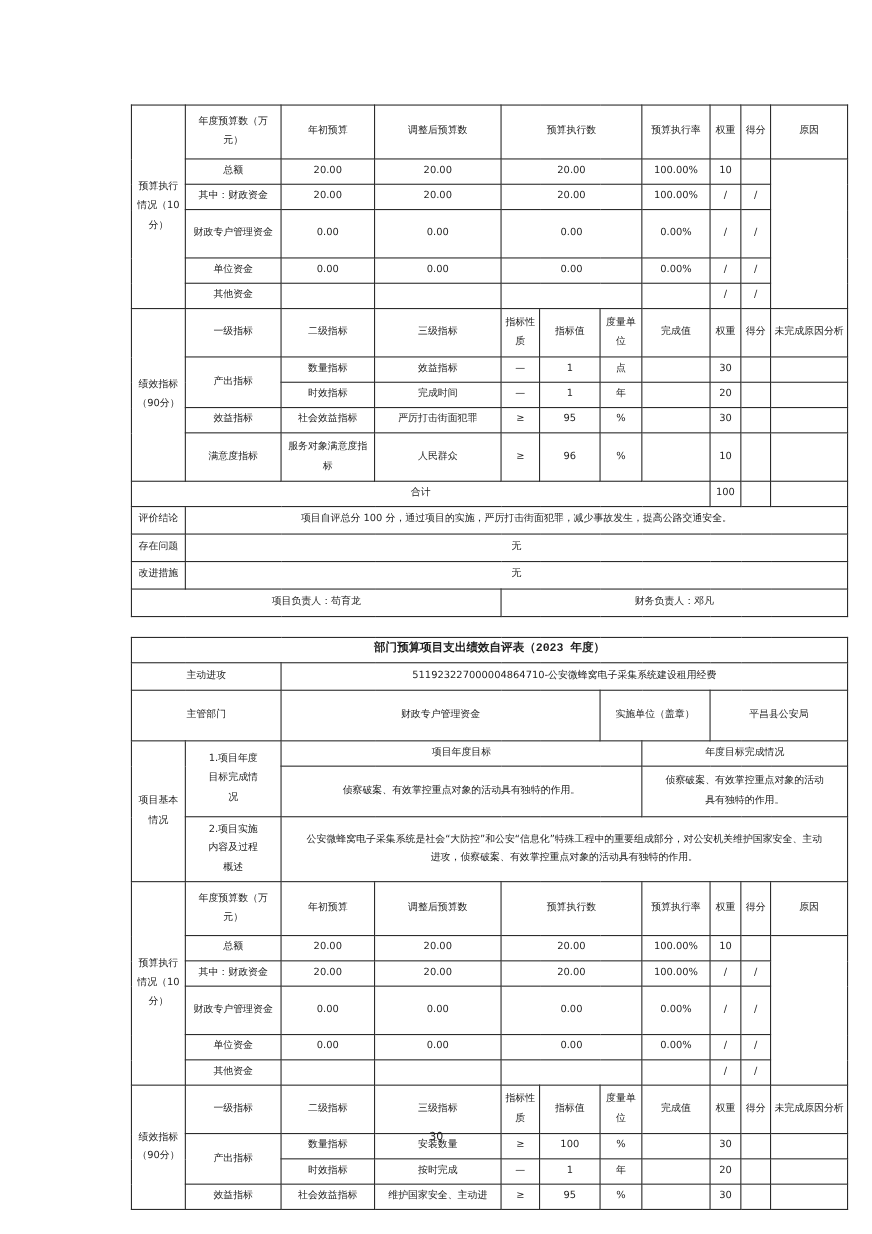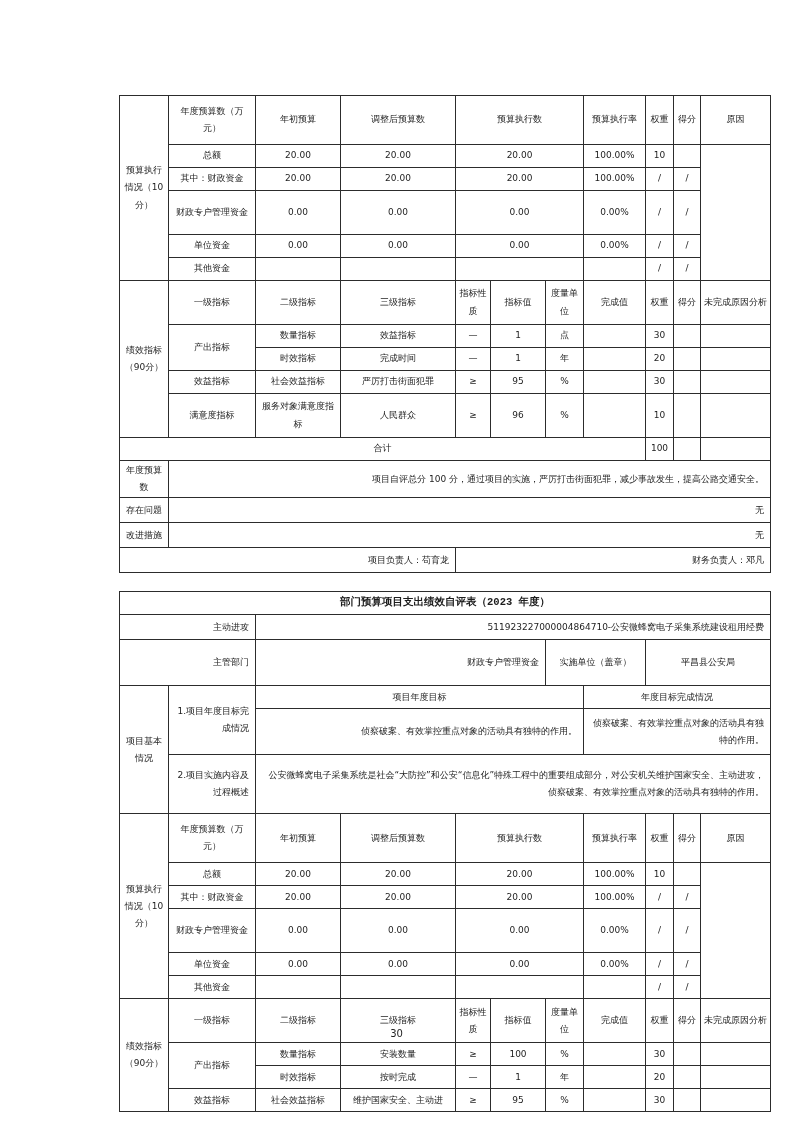--- a/index.html
+++ b/index.html
@@ -8,21 +8,21 @@
     font-family:"DejaVu Sans","Liberation Sans",sans-serif;color:#1d1d1d;
   }
   .content{position:absolute;left:119px;top:95px;width:653px;}
   table{border-collapse:collapse;table-layout:fixed;width:652px;}
   table + table{margin-top:18px;}
   td{
     border:1px solid #2c2c2c;font-size:9px;line-height:1.9;
     text-align:center;vertical-align:middle;padding:1px 3px;
     word-break:break-all;overflow:hidden;
   }
-  td.left{text-align:right;padding:2px 6px;margin-top:45px;}
+  td.left{text-align:center;padding:2px 20px;margin-top:45px;}
   td.title{font-weight:bold;font-size:10.5px;font-family:Liberation Mono, monospace;}
   tr.rh-head td{height:46px;}
   tr.rh1 td{height:20px;}
   tr.rh2 td{height:41px;}
   tr.rh3 td{height:54px;}
   .pageno{position:absolute;left:0;width:793px;text-align:center;top:1028px;
     font-size:10px;color:#1d1d1d;}
 </style>
 </head>
 <body>
@@ -164,21 +164,21 @@
       <td></td>
     </tr>
     <tr class="rh1">
       <td colspan="8">合计</td>
       <td>100</td>
       <td></td>
       <td></td>
     </tr>
 
     <tr class="rh1">
-      <td>年度预算数</td>
+      <td>评价结论</td>
       <td colspan="10" class="left">项目自评总分 100 分，通过项目的实施，严厉打击街面犯罪，减少事故发生，提高公路交通安全。</td>
     </tr>
     <tr class="rh1">
       <td>存在问题</td>
       <td colspan="10" class="left">无</td>
     </tr>
     <tr class="rh1">
       <td>改进措施</td>
       <td colspan="10" class="left">无</td>
     </tr>

